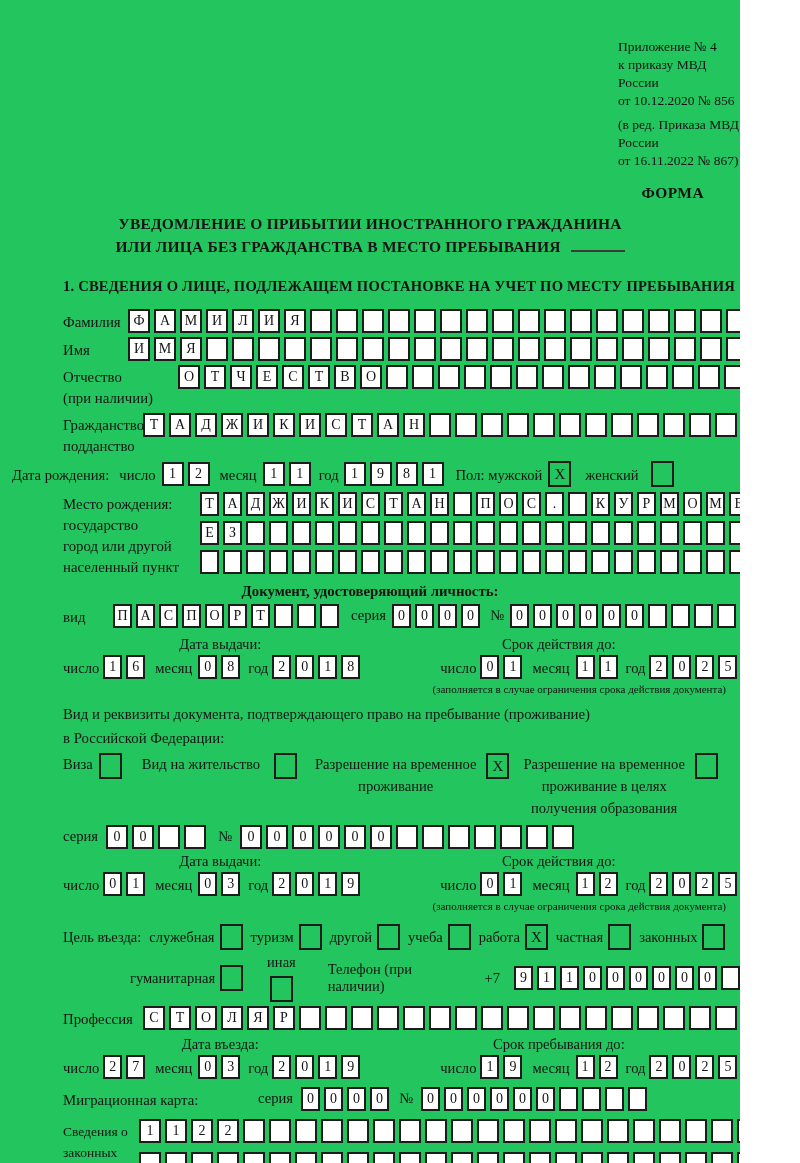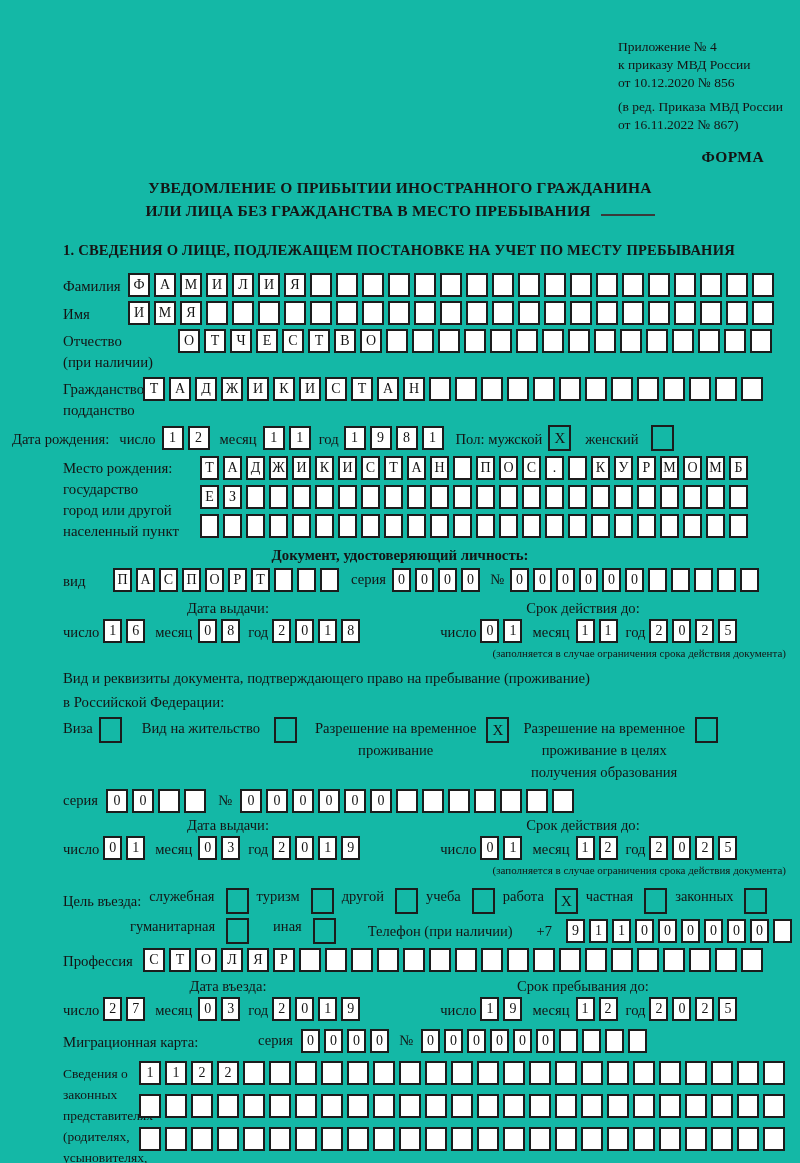--- a/index.html
+++ b/index.html
@@ -1,21 +1,21 @@
 <!DOCTYPE html>
 <html><head>
 <meta charset="utf-8">
 <style>
   html,body{margin:0;padding:0;background:#ffffff;}
   body{
     width:800px;height:1163px;
     font-family:"Liberation Serif","DejaVu Serif",serif;
     color:#141414;font-size:15px;
   }
-  .page{position:relative;width:800px;height:1163px;overflow:hidden;background:#14b8a6;}
+  .page{position:relative;width:740px;height:1163px;overflow:hidden;background:#22c55e;}
 
   
   .meta{margin:38px 0 0 618px;font-size:13.5px;line-height:18px;}
   .meta .gap{margin-top:6px;}
   .forma{margin:14px 36px 0 0;text-align:right;font-weight:bold;font-size:15.5px;letter-spacing:.4px;}
 
   .title{margin-top:10px;text-align:center;font-weight:bold;font-size:15.5px;line-height:23px;letter-spacing:.2px;}
   .blank{display:inline-block;width:54px;border-bottom:2px solid #3a3a3a;height:12px;margin-left:10px;}
   .sec1{margin:20px 0 0 63px;font-weight:bold;font-size:14.6px;letter-spacing:.2px;}
 
@@ -48,25 +48,25 @@
   .date-heads{display:flex;margin:8px 0 0 63px;font-size:14.6px;}
   .dh1{width:330px;text-align:center;}
   .dh2{width:380px;text-align:center;}
   .dates{align-items:center;margin-top:2px;}
   .dlbl{font-size:14.6px;padding-top:3px;white-space:nowrap;}
   .note{font-size:11px;margin:2px 14px 6px 0;text-align:right;}
   .intro{margin:8px 0 2px 63px;font-size:14.8px;line-height:22px;}
 
   .opt{display:inline-flex;align-items:flex-start;}
   .optlines{text-align:center;font-size:14.6px;line-height:22px;}
-  .purpose{display:inline-flex;gap:11px;}
+  .purpose{display:inline-flex;align-items:center;gap:5px;}
   .purposes{display:flex;align-items:center;gap:8px;margin:12px 0 4px 63px;font-size:14.5px;}
 
   .ml4{margin-left:4px;}.ml5{margin-left:5px;}.ml6{margin-left:6px;}.ml8{margin-left:8px;}
-  .ml10{margin-left:10px;}.ml12{margin-left:12px;}.ml14{margin-left:14px;}.ml16{margin-left:16px;}
+  .ml10{margin-left:10px;}.ml12{margin-left:12px;}.ml14{margin-left:14px;}.ml16{margin-left:16px;flex-direction:column;}
   .ml18{margin-left:18px;}.ml20{margin-left:20px;}.ml24{margin-left:24px;}.ml80{margin-left:80px;}.ml130{margin-left:130px;}
   .rep-lbl{width:76px;font-size:13.5px;line-height:21px;padding-top:2px;flex:0 0 auto;}
 </style>
 </head>
 <body>
 
 <div class="page">
 
   <div class="meta">
     <div>Приложение № 4</div>

